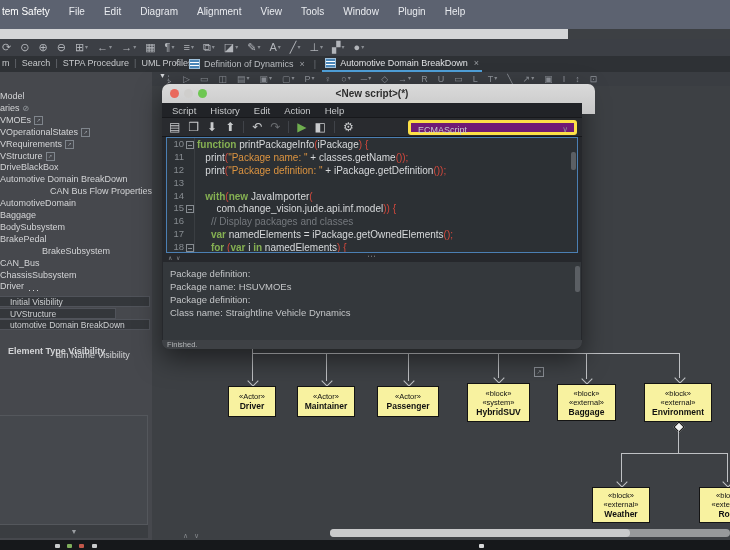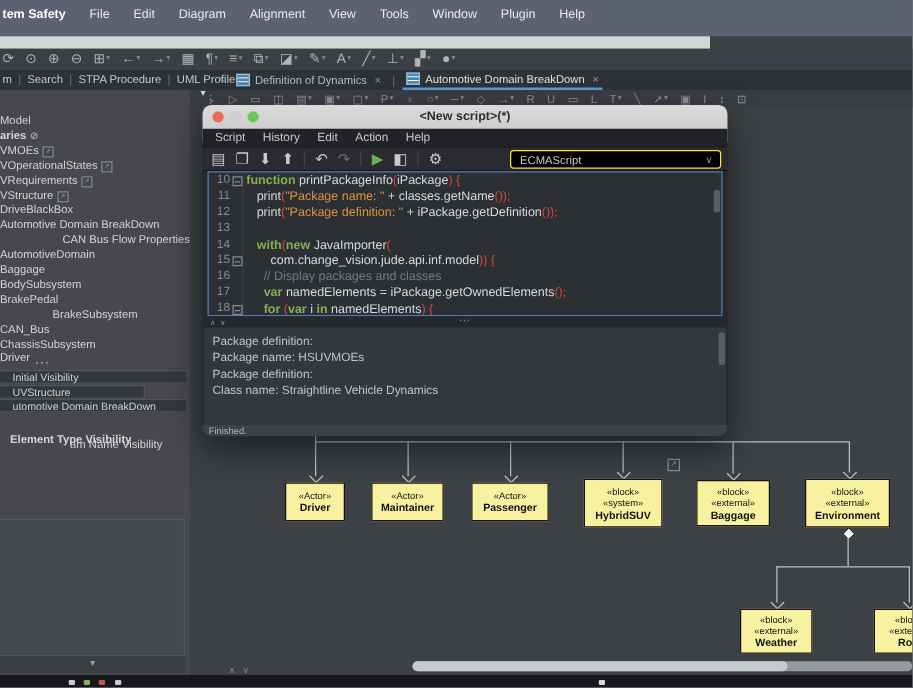--- a/index.html
+++ b/index.html
@@ -3,21 +3,21 @@
 <meta charset="utf-8">
 <style>
   html,body{margin:0;padding:0;}
   .screen{position:relative;width:730px;height:550px;background:#3d4044;overflow:hidden;
           font-family:"Liberation Sans",sans-serif;-webkit-font-smoothing:antialiased;}
   .abs{position:absolute;}
 
   
   .menubar{left:0;top:0;width:730px;height:29px;background:#5c6270;color:#e9ebef;font-size:10px;}
   .menubar-inner{display:flex;gap:19px;align-items:center;height:22px;padding-left:2px;}
-  .app-label{font-weight:bold;color:#fff;}
+  .app-label{font-weight:normal;color:#fff;}
   .menu-item{cursor:default;}
   .lightband{left:0;top:29px;width:568px;height:10px;background:#d4d5d7;}
   .toolbar-main{left:0;top:39px;width:730px;height:17px;background:#3c3f45;color:#b2b5ba;
                 display:flex;align-items:center;gap:9px;padding-left:2px;font-size:11px;}
   .tb-icon{position:relative;line-height:15px;}
   .tb-icon .caret{font-size:6px;color:#8a8d93;margin-left:1px;vertical-align:2px;}
   .tabrow{left:0;top:56px;width:730px;height:16px;background:#2e3135;color:#c6c8cb;font-size:9px;}
   .panel-tabs{position:absolute;left:2px;top:2px;display:flex;gap:5px;align-items:center;}
   .ptab-div{color:#6a6e74;}
   .nav-arrow{position:absolute;left:175px;top:2px;color:#9a9da2;font-size:9px;}
@@ -64,36 +64,36 @@
   .canvas-updown{position:absolute;left:31px;top:446px;color:#85888c;font-size:7px;letter-spacing:2px;}
 
   
   .bottomstrip{left:0;top:540px;width:730px;height:10px;background:#16181b;}
   .dock-dot{position:absolute;top:4px;width:5px;height:4px;border-radius:1px;}
 
   
   .swin{left:162px;top:84px;width:420px;height:265px;border-radius:7px;
         box-shadow:0 10px 26px rgba(0,0,0,.5);background:#26282c;}
   .titlebar{position:absolute;left:0;top:0;width:420px;height:30px;border-radius:7px 7px 0 0;
-            background:linear-gradient(#dadada,#c7c7c7);}
+            background:linear-gradient(#dadada,#c7c7c7);padding-left:13px;}
   .tl{position:absolute;top:5px;width:9px;height:9px;border-radius:50%;}
   .win-title{position:absolute;left:0;top:0;width:420px;text-align:center;font-size:10px;font-weight:bold;
              color:#2e2e2e;line-height:19px;}
   .swin-menubar{position:absolute;left:0;top:19px;width:420px;height:14px;background:#212327;
                 display:flex;gap:14px;align-items:center;padding-left:10px;box-sizing:border-box;
                 color:#c6c8ca;font-size:9.5px;}
   .swin-toolbar{position:absolute;left:0;top:33px;width:420px;height:20px;background:#292b2f;
                 border-top:1px solid #17181b;border-bottom:1px solid #17181b;box-sizing:border-box;
                 display:flex;gap:8px;align-items:center;padding-left:7px;color:#c9cbcd;font-size:12px;}
   .stb-icon{line-height:18px;}
   .stb-icon.dim{color:#6a6d71;}
   .stb-icon.green{color:#6fae4f;}
   .tb-sep{width:1px;height:12px;background:#404349;display:inline-block;}
-  .combo{position:absolute;left:246px;top:36px;width:169px;height:15px;background:#000000;
-         border:1px solid #fde047;border-radius:3px;color:#c8cacc;font-size:9px;line-height:14px;
+  .combo{position:absolute;left:246px;top:36px;width:169px;height:15px;background:#701a75;
+         border:3px solid #fde047;border-radius:3px;color:#c8cacc;font-size:9px;line-height:14px;
          padding-left:7px;box-sizing:border-box;}
   .combo-chevron{position:absolute;right:6px;top:0;color:#8d9094;font-size:8px;}
   .code-area{position:absolute;left:4px;top:53px;width:412px;height:116px;background:#2c3034;
              border:1px solid #4b7fb3;box-sizing:border-box;overflow:hidden;}
   .gutter{position:absolute;left:0;top:0;width:27px;height:114px;border-right:1px solid #3a3e42;}
   .gutter-row{position:relative;height:12.9px;}
   .lnum{position:absolute;left:0;top:0;width:17px;text-align:right;color:#878c91;font-size:9.5px;line-height:12.9px;}
   .fold{position:absolute;left:19px;top:3px;width:6px;height:6px;border:1px solid #878c91;
         background:linear-gradient(#878c91,#878c91) center/4px 1px no-repeat;}
   .code-lines{position:absolute;left:30px;top:1px;width:378px;}
@@ -206,21 +206,21 @@
       <span class="tb-icon">I</span>
       <span class="tb-icon">↕</span>
       <span class="tb-icon">⊡</span>
     </div>
   <span class="abs split-down">▼</span>
   <span class="abs split-right">&gt;</span>
 
   <div class="abs sidebar">
     <div>
         <div class="tree-row" style="top: 19px;"><span class="tree-label">Model</span></div>
-        <div class="tree-row" style="top: 30.9px; font-weight: bold;"><span class="tree-label">aries</span><span class="tree-suffix">⊘</span></div>
+        <div class="tree-row" style="top: 30.9px;"><span class="tree-label">aries</span><span class="tree-suffix">⊘</span></div>
         <div class="tree-row" style="top: 42.8px;"><span class="tree-label">VMOEs</span><span class="tree-ext">↗</span></div>
         <div class="tree-row" style="top: 54.7px;"><span class="tree-label">VOperationalStates</span><span class="tree-ext">↗</span></div>
         <div class="tree-row" style="top: 66.6px;"><span class="tree-label">VRequirements</span><span class="tree-ext">↗</span></div>
         <div class="tree-row" style="top: 78.5px;"><span class="tree-label">VStructure</span><span class="tree-ext">↗</span></div>
         <div class="tree-row" style="top: 90.4px;"><span class="tree-label">DriveBlackBox</span></div>
         <div class="tree-row" style="top: 102.3px;"><span class="tree-label">Automotive Domain BreakDown</span></div>
         <div class="tree-row" style="top: 114.2px; text-align: right;"><span class="tree-label">CAN Bus Flow Properties</span></div>
         <div class="tree-row" style="top: 126.1px;"><span class="tree-label">AutomotiveDomain</span></div>
         <div class="tree-row" style="top: 138px;"><span class="tree-label">Baggage</span></div>
         <div class="tree-row" style="top: 149.9px;"><span class="tree-label">BodySubsystem</span></div>

